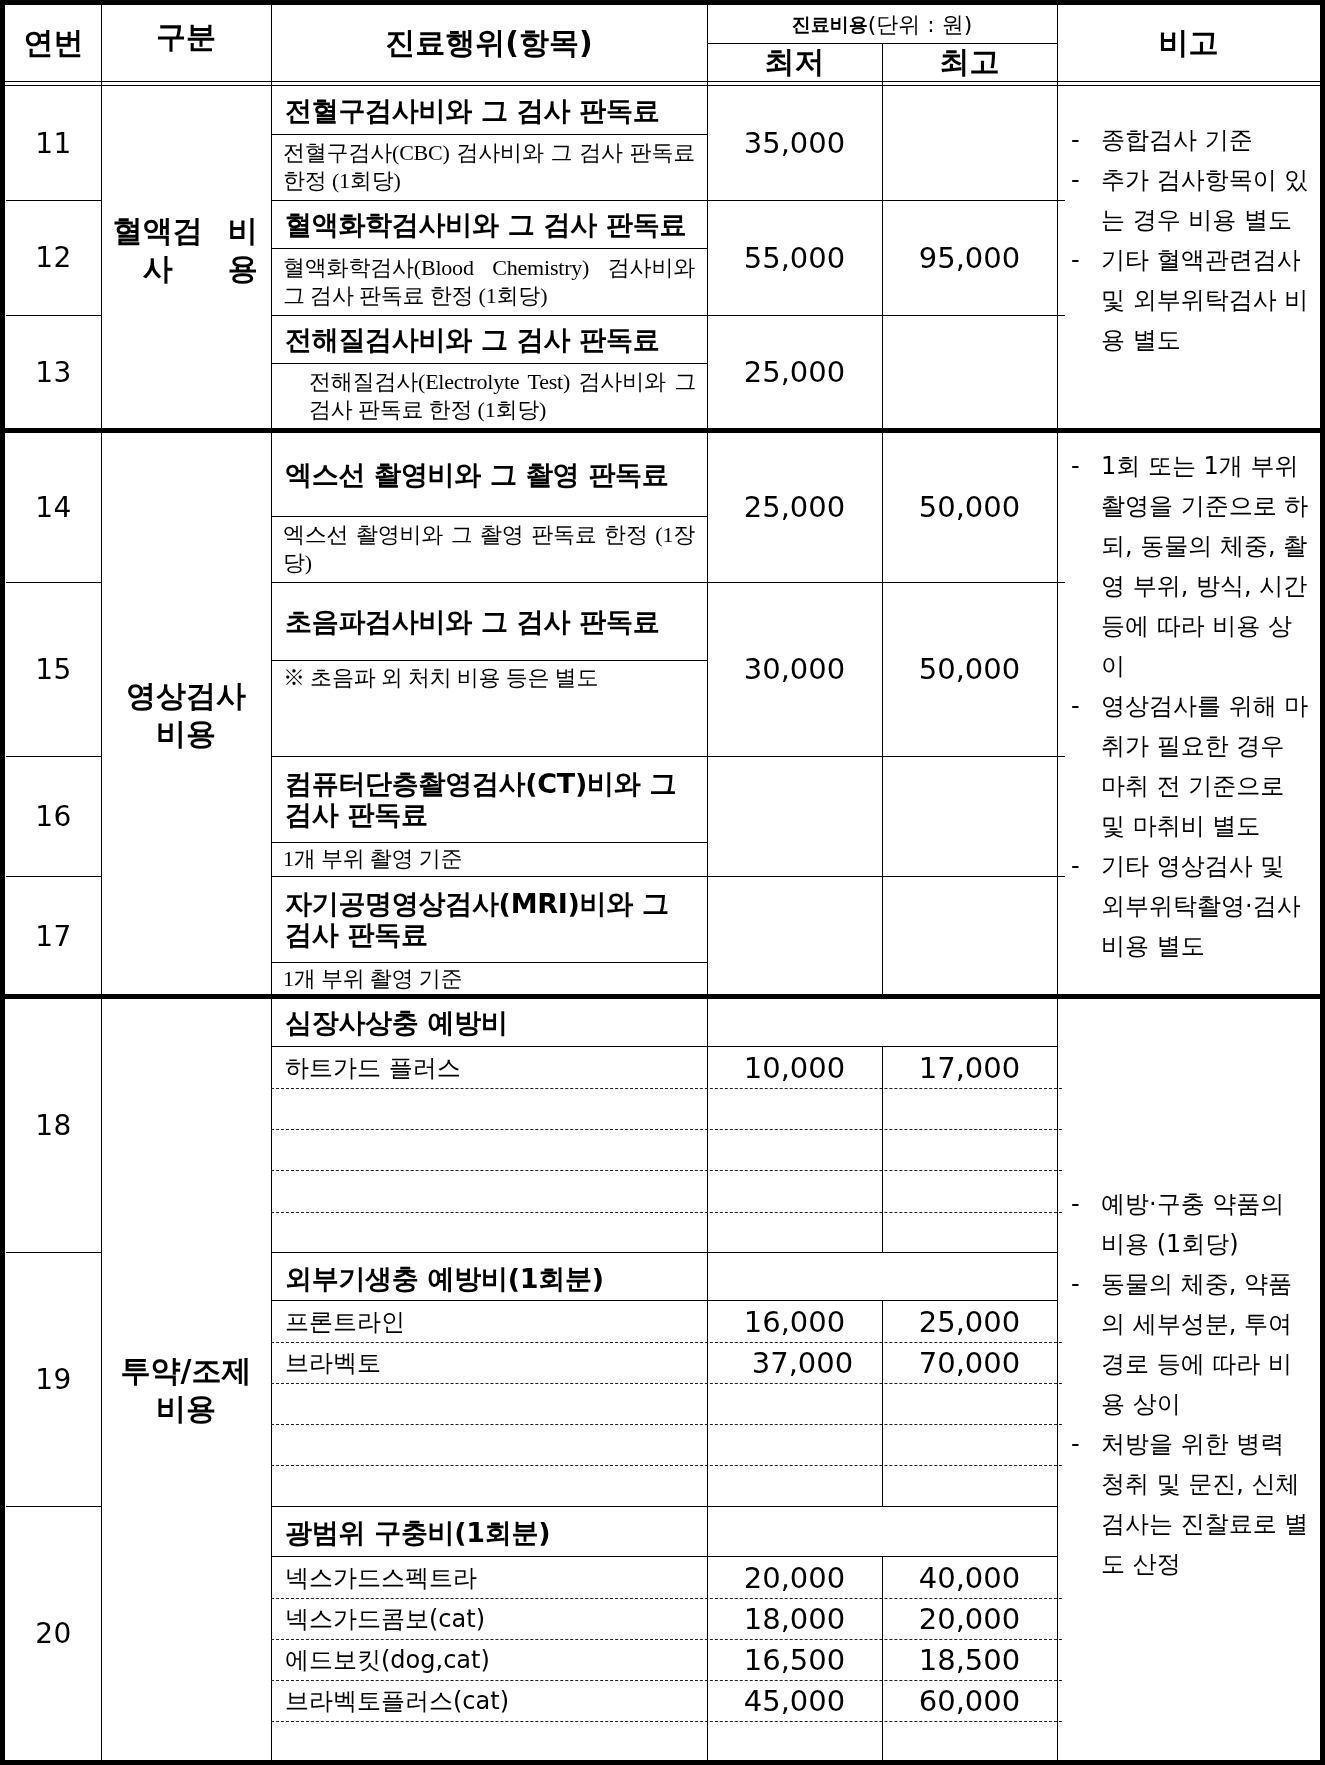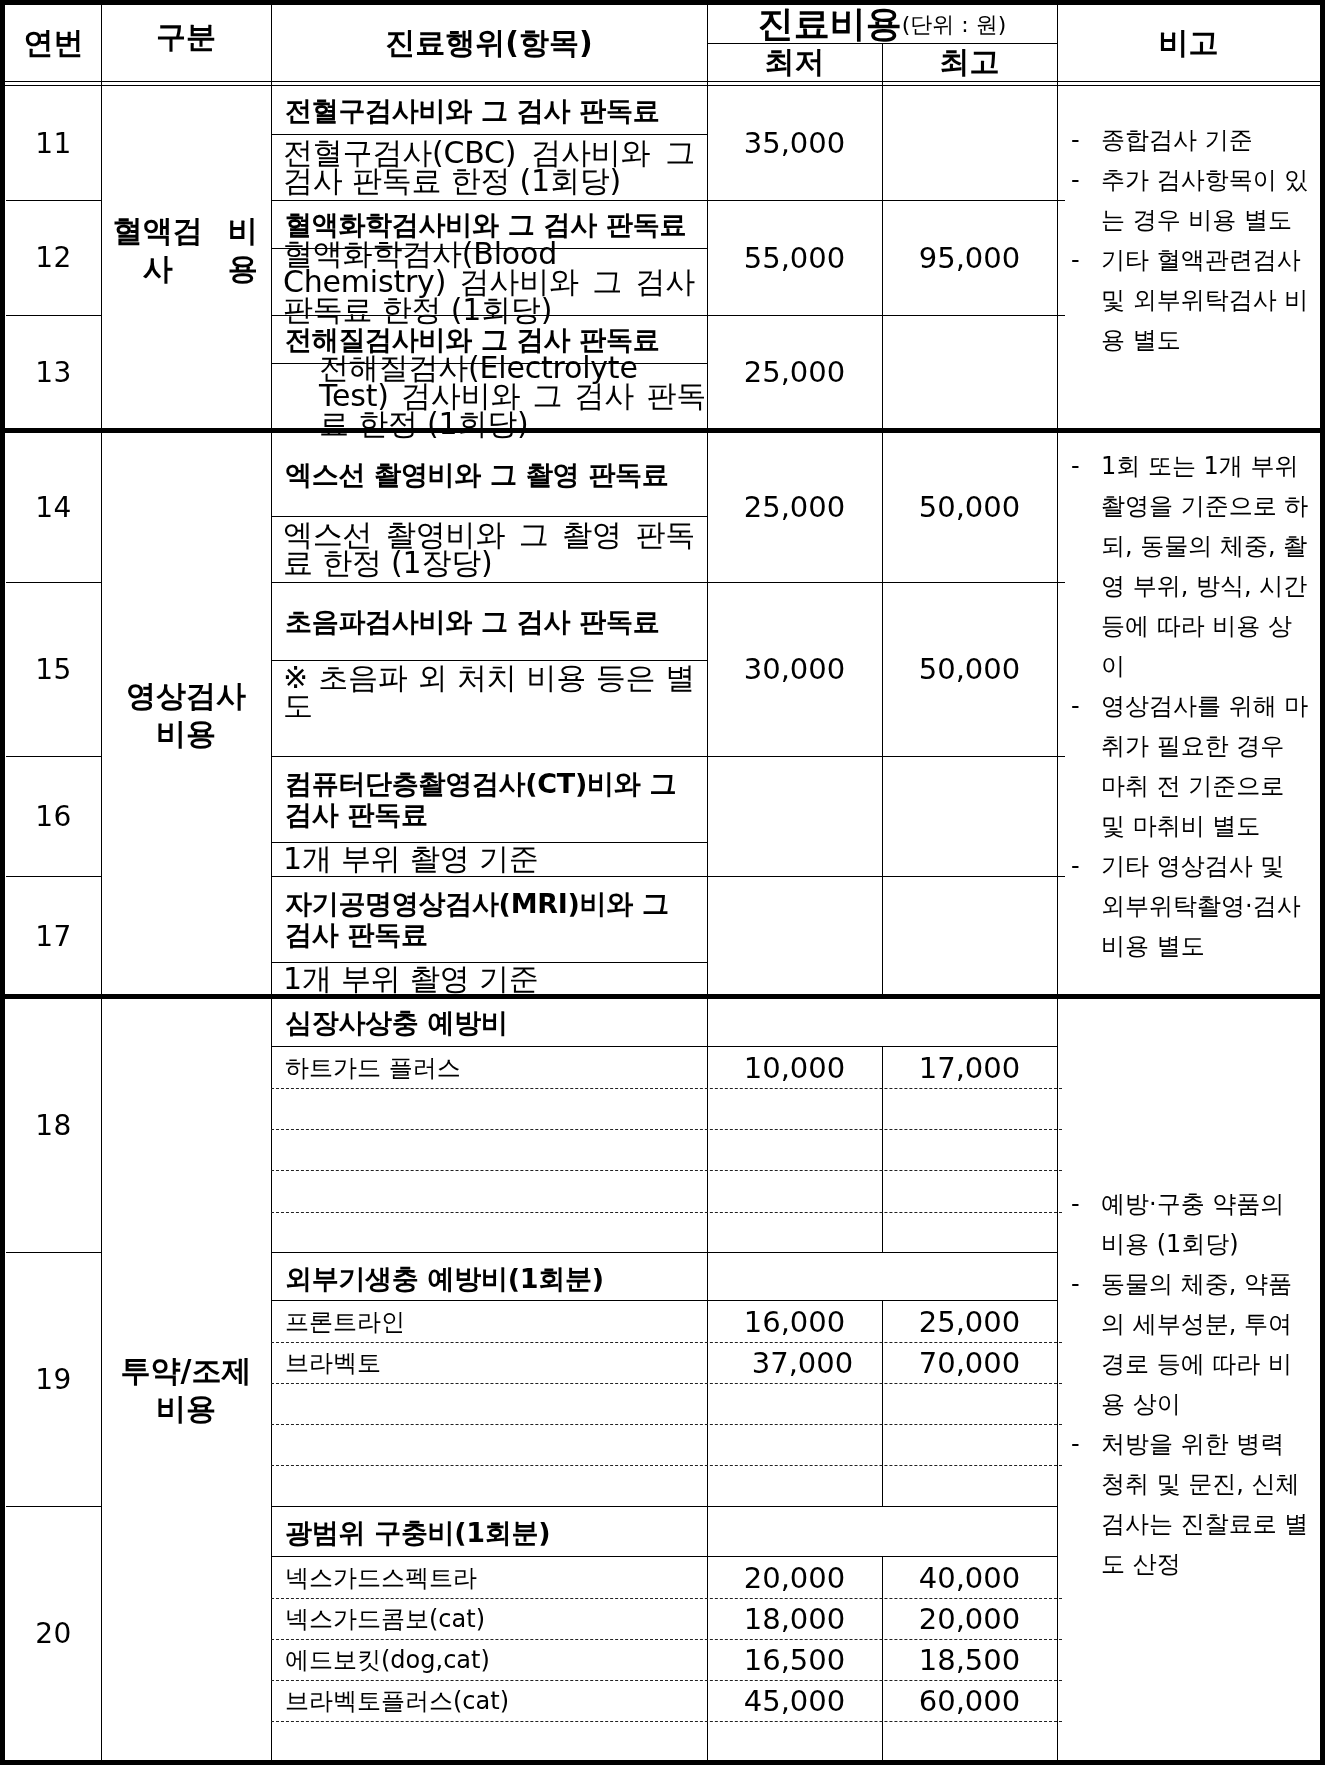--- a/index.html
+++ b/index.html
@@ -12,36 +12,36 @@
   .hl.dot{border-top:1.5px dashed #222;}
   .vl{position:absolute;width:0;border-left:1.5px solid #000;}
   .vl.thick{border-left-width:5px;}
   .cell{position:absolute;box-sizing:border-box;display:flex;align-items:center;}
   .center{justify-content:center;text-align:center;}
   .hdr{font-weight:bold;font-size:30px;}
   .num{font-size:28px;letter-spacing:0.5px;}
   .price{font-size:29px;justify-content:center;}
   .cat{font-weight:bold;font-size:30px;line-height:38px;}
   .title{font-weight:bold;font-size:27px;line-height:31px;padding:0 14px;letter-spacing:-0.3px;}
-  .desc{font-size:30px;line-height:28px;padding:0 12px;text-align:justify;letter-spacing:-0.2px;}
+  .desc{font-size:22px;line-height:28px;padding:0 12px;text-align:justify;letter-spacing:-0.2px;font-family:Liberation Serif, serif;}
   .item{font-size:24px;padding:0 14px;}
   .note{font-size:24px;line-height:40px;padding:0 10px 0 14px;}
   .note .li{display:flex;}
   .note .dash{width:30px;flex:none;}
 </style>
 </head>
 <body>
 
 <div id="table">
 
   <div class="cell center hdr" style="left:6px;top:6px;width:95px;height:75px;">연번</div>
   <div class="cell center hdr" style="left:101px;top:0;width:170px;height:75px;">구분</div>
   <div class="cell center hdr" style="left:271px;top:6px;width:436px;height:75px;">진료행위(항목)</div>
   <div class="cell center" style="left:707px;top:6px;width:350px;height:37px;">
-    <span class="hdr" style="font-size:36px;">진료비용</span>
+    <span class="hdr" style="font-size:19px;">진료비용</span>
       <span style="font-size:22px;">(단위 : 원)</span>
   </div>
   <div class="cell center hdr" style="left:707px;top:43px;width:175px;height:38px;">최저</div>
   <div class="cell center hdr" style="left:882px;top:43px;width:175px;height:38px;">최고</div>
   <div class="cell center hdr" style="left:1057px;top:6px;width:263px;height:75px;">비고</div>
 
   <div class="cell center num" style="left:6px;top:86px;width:95px;height:114px;">11</div>
   <div class="cell center num" style="left:6px;top:200px;width:95px;height:115px;">12</div>
   <div class="cell center num" style="left:6px;top:315px;width:95px;height:114px;">13</div>
   <div class="cell center num" style="left:6px;top:432px;width:95px;height:150px;">14</div>
@@ -63,21 +63,21 @@
   <div class="cell center cat" style="left:101px;top:1340px;width:170px;height:100px;flex-direction:column;justify-content:center;">
     <div>투약/조제</div>
     <div>비용</div>
   </div>
 
   <div class="cell title" style="left:271px;top:86px;width:436px;height:48px;">전혈구검사비와 그 검사 판독료</div>
   <div class="cell desc" style="left:271px;top:134px;width:436px;height:66px;">전혈구검사(CBC) 검사비와 그 검사 판독료 한정 (1회당)</div>
   <div class="cell title" style="left:271px;top:200px;width:436px;height:48px;">혈액화학검사비와 그 검사 판독료</div>
   <div class="cell desc" style="left:271px;top:248px;width:436px;height:67px;">혈액화학검사(Blood Chemistry) 검사비와 그 검사 판독료 한정 (1회당)</div>
   <div class="cell title" style="left:271px;top:315px;width:436px;height:48px;">전해질검사비와 그 검사 판독료</div>
-  <div class="cell desc" style="left:282px;top:363px;width:436px;height:66px;padding-left:37px;">전해질검사(Electrolyte Test) 검사비와 그 검사 판독료 한정 (1회당)</div>
+  <div class="cell desc" style="left:272px;top:363px;width:436px;height:66px;padding-left:37px;">전해질검사(Electrolyte Test) 검사비와 그 검사 판독료 한정 (1회당)</div>
 
   <div class="cell price" style="left:707px;top:86px;width:175px;height:114px;">35,000</div>
   <div class="cell price" style="left:882px;top:86px;width:175px;height:114px;"></div>
   <div class="cell price" style="left:707px;top:200px;width:175px;height:115px;">55,000</div>
   <div class="cell price" style="left:882px;top:200px;width:175px;height:115px;">95,000</div>
   <div class="cell price" style="left:707px;top:315px;width:175px;height:114px;">25,000</div>
   <div class="cell price" style="left:882px;top:315px;width:175px;height:114px;"></div>
 
   <div class="abs note" style="left:1057px;top:120px;width:263px;">
     <div class="li">

